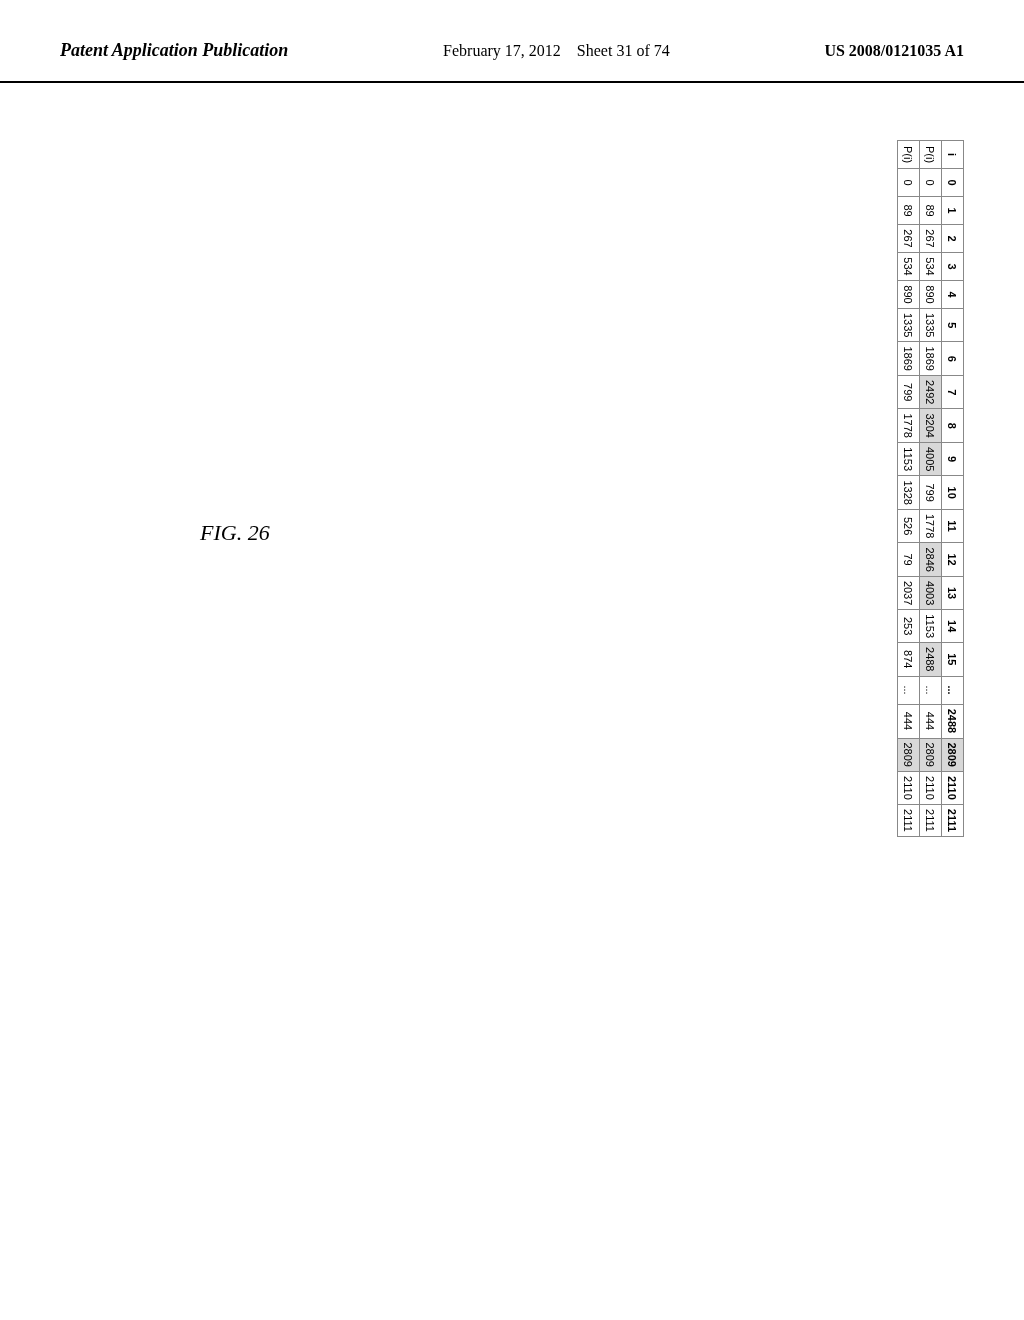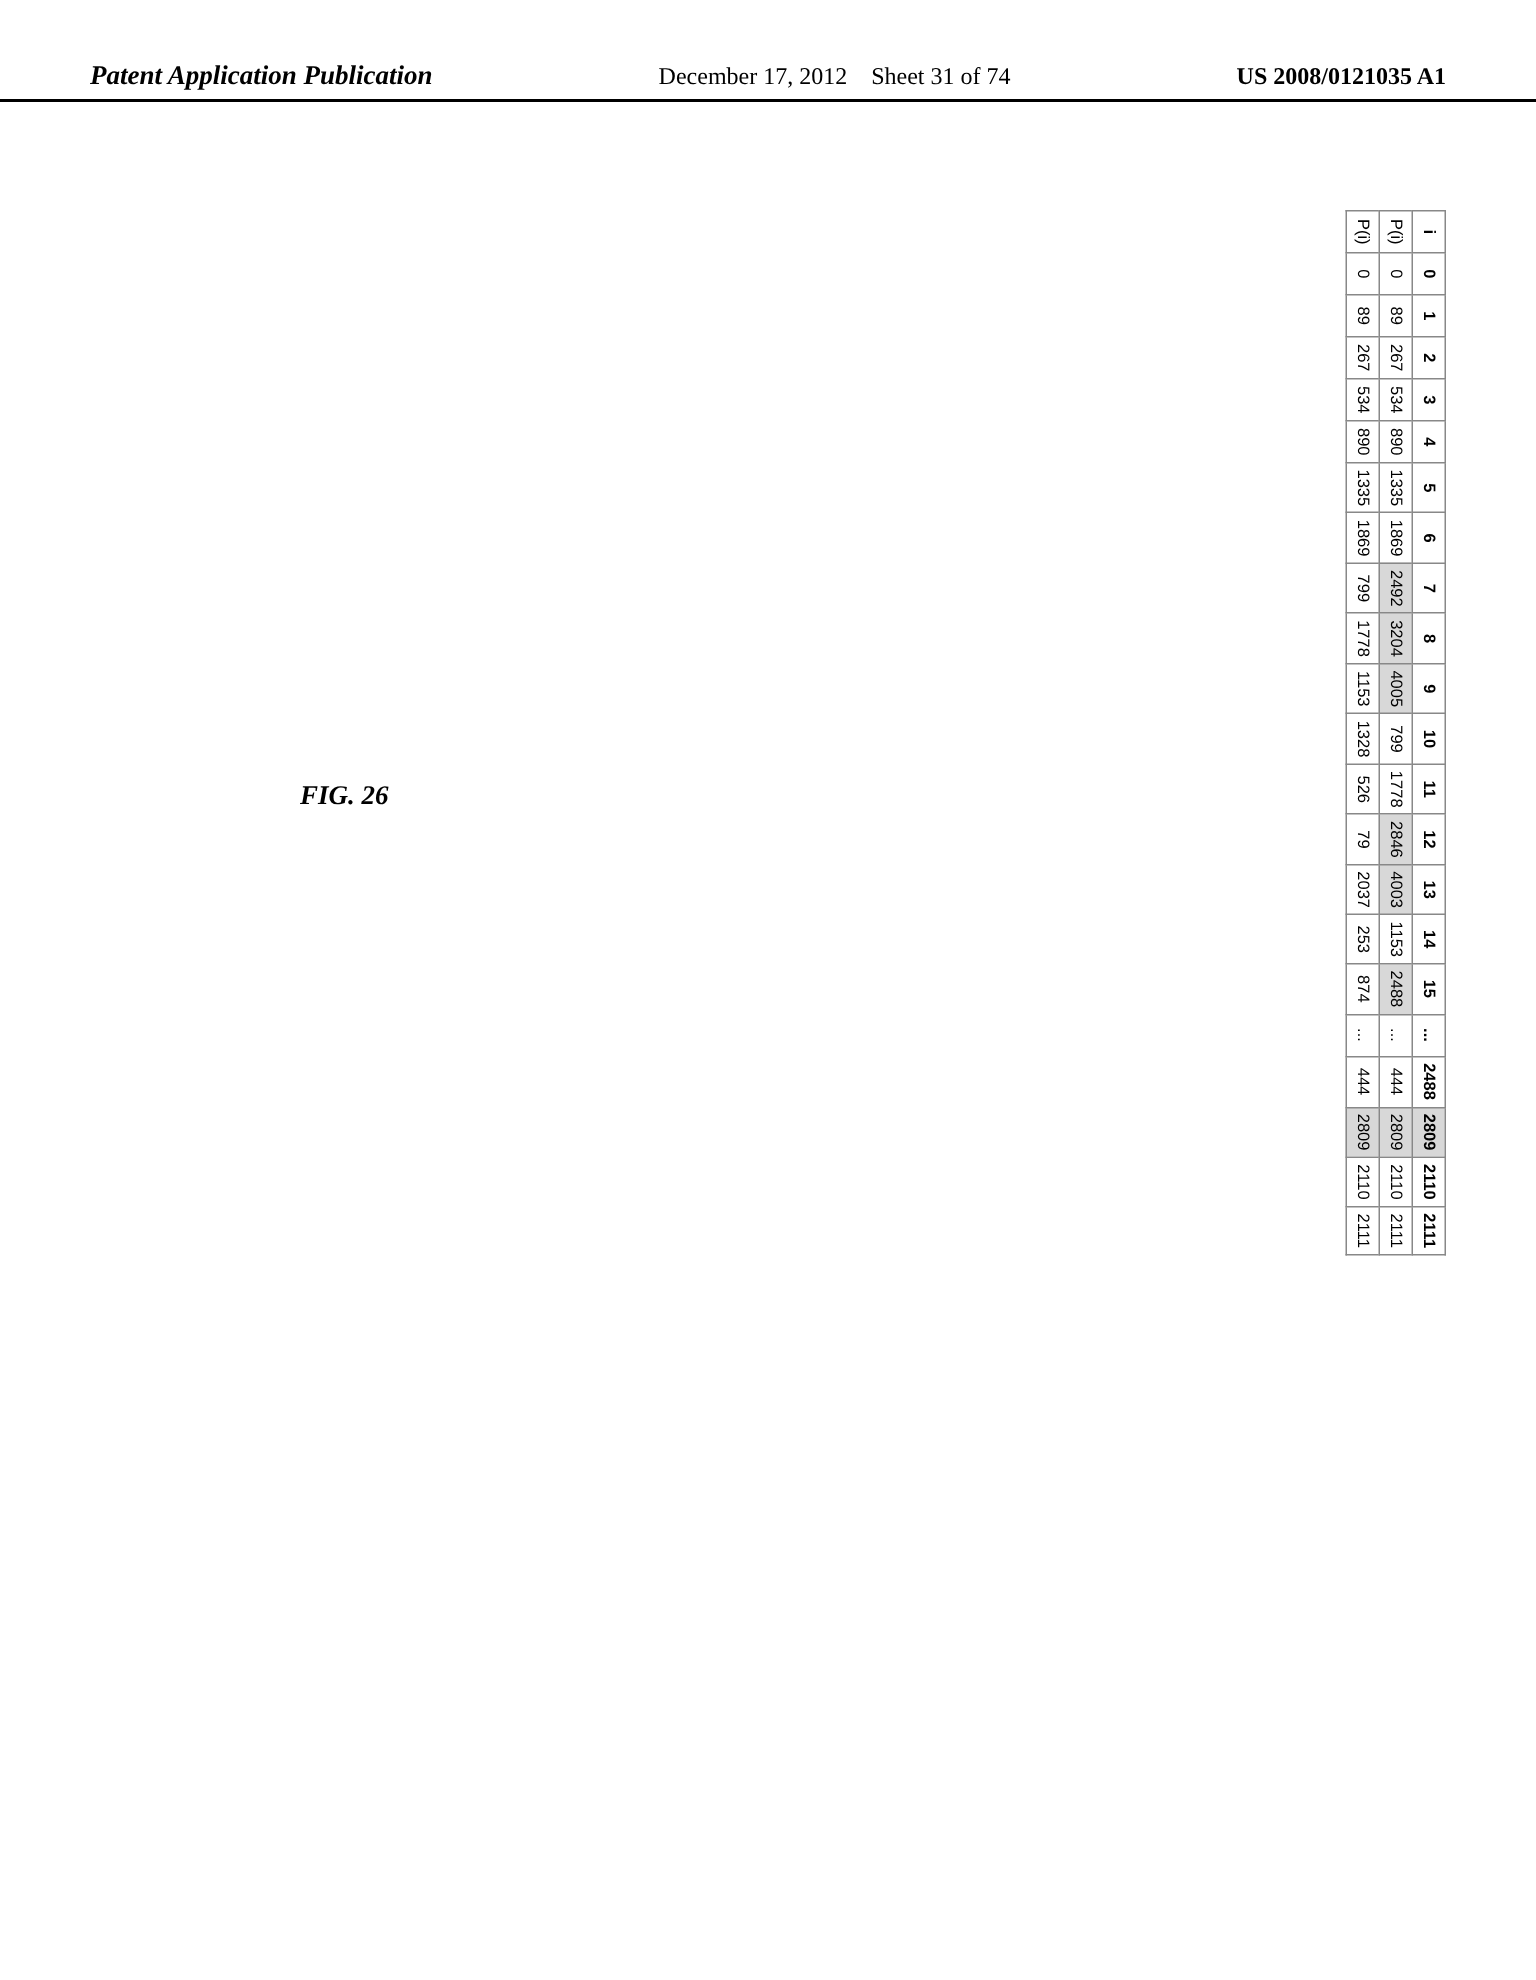--- a/index.html
+++ b/index.html
@@ -13,22 +13,22 @@
       height: 1320px;
       background: #ffffff;
       font-family: 'Times New Roman', Times, serif;
       position: relative;
       overflow: hidden;
     }
 
     .header {
       display: flex;
       justify-content: space-between;
-      align-items: flex-end;
-      padding: 40px 60px 5px 60px;
+      align-items: center;
+      padding: 40px 60px 20px 60px;
       border-bottom: 2px solid #000;
     }
 
     .header-left {
       font-size: 18px;
       font-weight: bold;
       font-style: italic;
     }
 
     .header-center {
@@ -38,22 +38,22 @@
 
     .header-right {
       font-size: 16px;
       font-weight: bold;
     }
 
     .fig-label {
       position: absolute;
       left: 200px;
       top: 520px;
-      font-size: 18px;
-      font-weight: bold;
+      font-size: 22px;
+      font-weight: normal;
       font-style: italic;
     }
 
     .data-table {
       border-collapse: collapse;
       font-size: 11px;
       font-family: Arial, sans-serif;
     }
 
     .data-table td, .data-table th {
@@ -88,21 +88,21 @@
       top: 0;
       left: 600px;
     }
   </style>
 </head>
 <body>
 
 <div class="header">
   <div class="header-left">Patent Application Publication</div>
   <div class="header-center">
-    <span>December 17, 2012</span>
+    <span>February 17, 2012</span>
     &nbsp;&nbsp;
     <span>Sheet 31 of 74</span>
   </div>
   <div class="header-right">US 2008/0121035 A1</div>
 </div>
 
 <div class="fig-label">FIG. 26</div>
 
 <div class="rotated-table-wrapper" style="top: 140px; left: 897px;">
   <div class="rotated-inner" style="left: 67px;">

